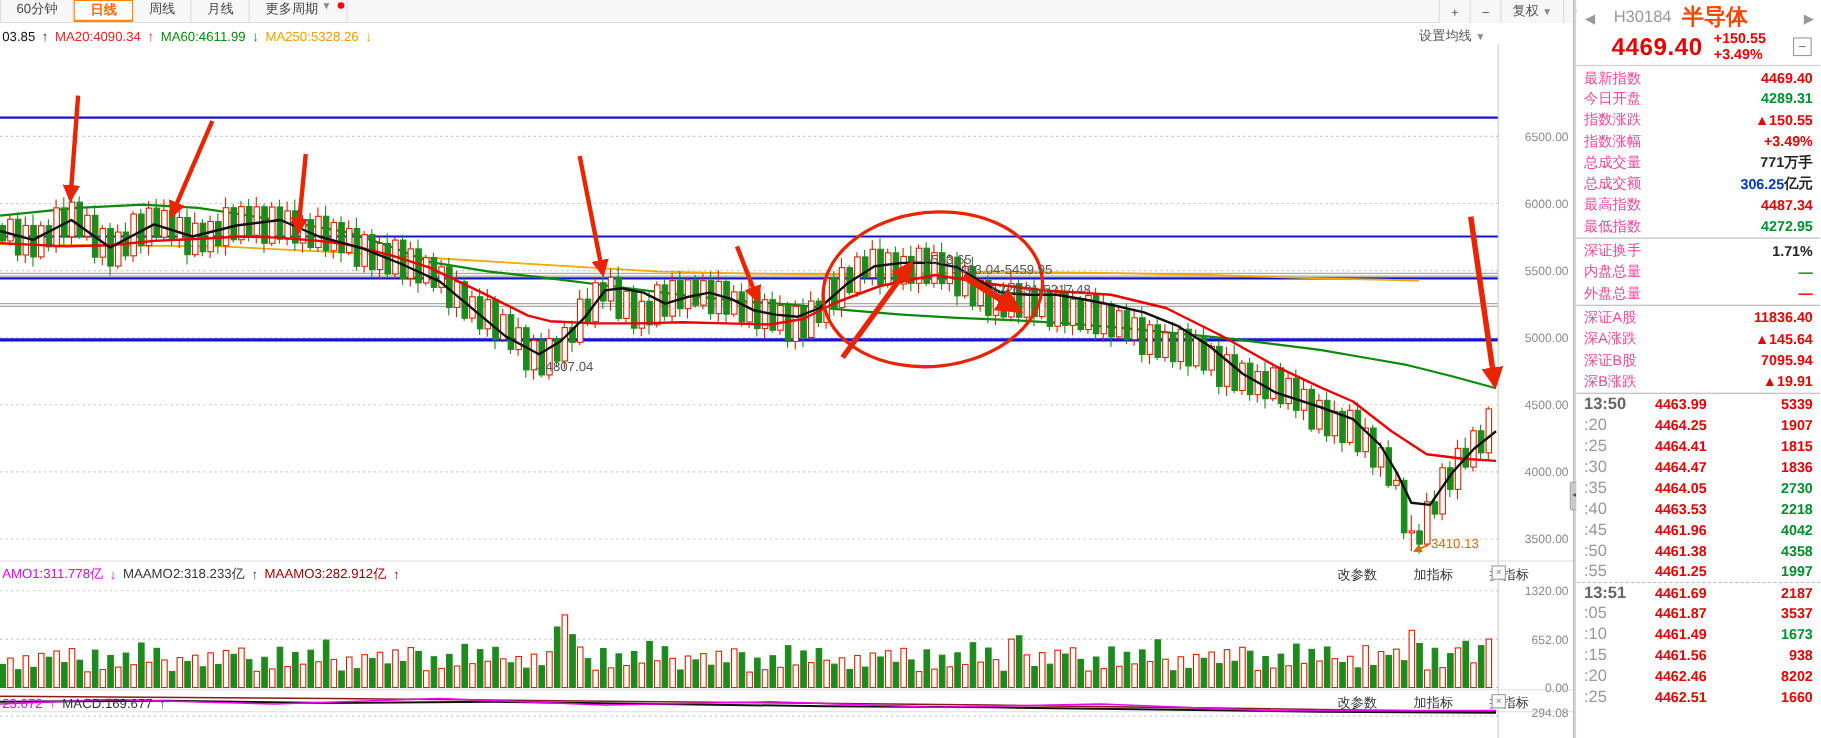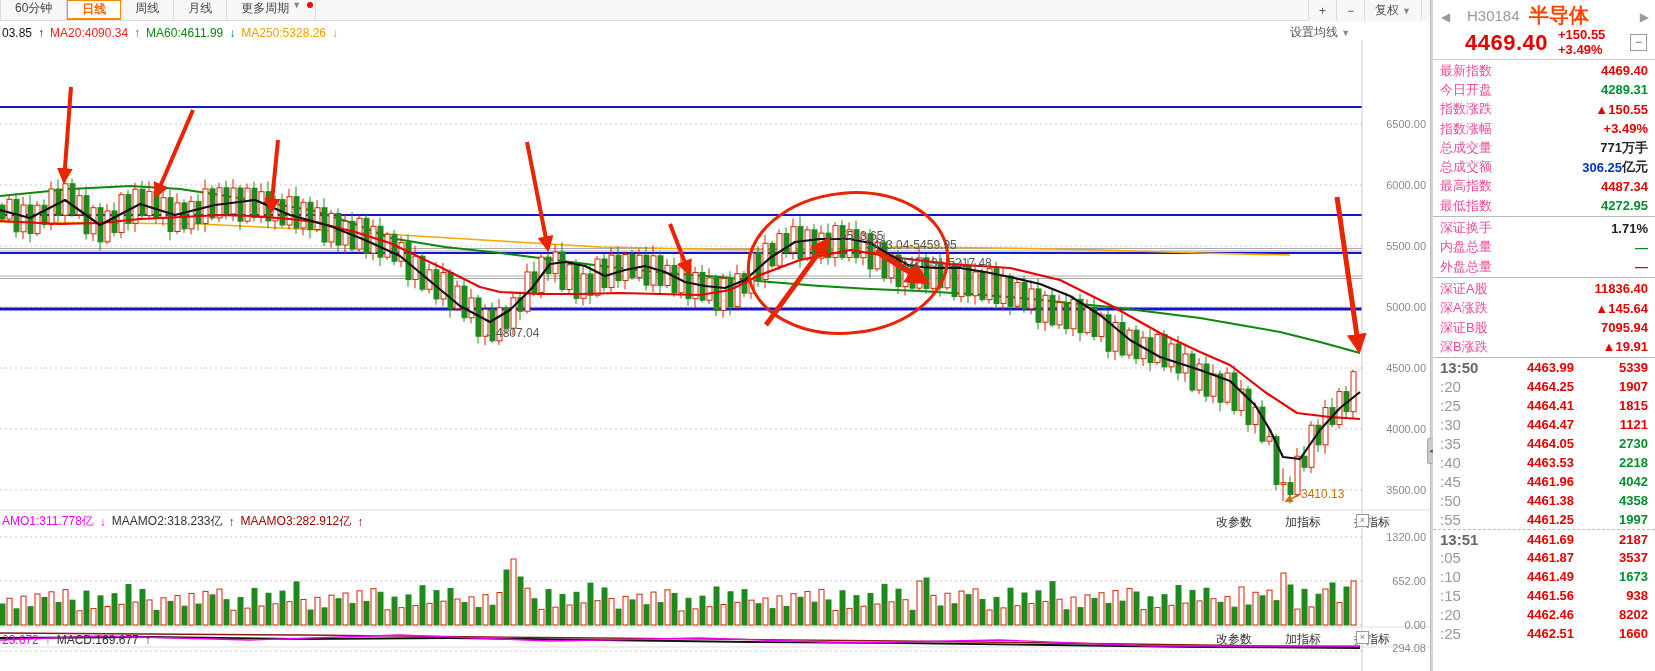--- a/index.html
+++ b/index.html
@@ -52,21 +52,21 @@
   .qrow{display:flex;align-items:center;height:19.3px;padding:0 7px;}
   .qrow .ql{color:#ec4899;}
   .qrow .qv{margin-left:auto;font-weight:bold;}
   .qrow .suffix{font-weight:bold;color:#222;}
   .gsep{border-top:1px solid #b9b9b9;margin:1px 0;}
   .ticksep{border-top:1px solid #b9b9b9;}
   .tickrow{display:flex;align-items:center;height:19px;padding:0 7px;}
   .tickrow.dashed{border-top:1px dashed #bbb;}
   .tickrow .tt{width:42px;text-align:left;color:#999;font-size:15px;}
   .tickrow .tt.full{color:#666;font-weight:bold;}
-  .tickrow .tp{width:92px;text-align:right;font-weight:bold;}
+  .tickrow .tp{width:92px;text-align:center;font-weight:bold;}
   .tickrow .tv{margin-left:auto;font-weight:bold;}
   .c-red{color:#e60000;}  .c-green{color:#008f2a;}  .c-blue{color:#0033cc;}  .c-black{color:#222;}
   .m1{color:#ee00ee;} .m2{color:#333;} .m3{color:#a00000;}
   .ma0{color:#111;} .ma20{color:#ee2222;} .ma60{color:#0a8a0a;} .ma250{color:#f0a000;}
   svg text{font-family:"Liberation Sans","DejaVu Sans",sans-serif;}
 </style>
 </head>
 <body>
 
 <div class="screen">
@@ -909,21 +909,21 @@
           <span class="tv c-red">1907</span>
         </div>
         <div class="tickrow">
           <span class="tt">:25</span>
           <span class="tp c-red">4464.41</span>
           <span class="tv c-red">1815</span>
         </div>
         <div class="tickrow">
           <span class="tt">:30</span>
           <span class="tp c-red">4464.47</span>
-          <span class="tv c-red">1121</span>
+          <span class="tv c-red">1836</span>
         </div>
         <div class="tickrow">
           <span class="tt">:35</span>
           <span class="tp c-red">4464.05</span>
           <span class="tv c-green">2730</span>
         </div>
         <div class="tickrow">
           <span class="tt">:40</span>
           <span class="tp c-red">4463.53</span>
           <span class="tv c-green">2218</span>

